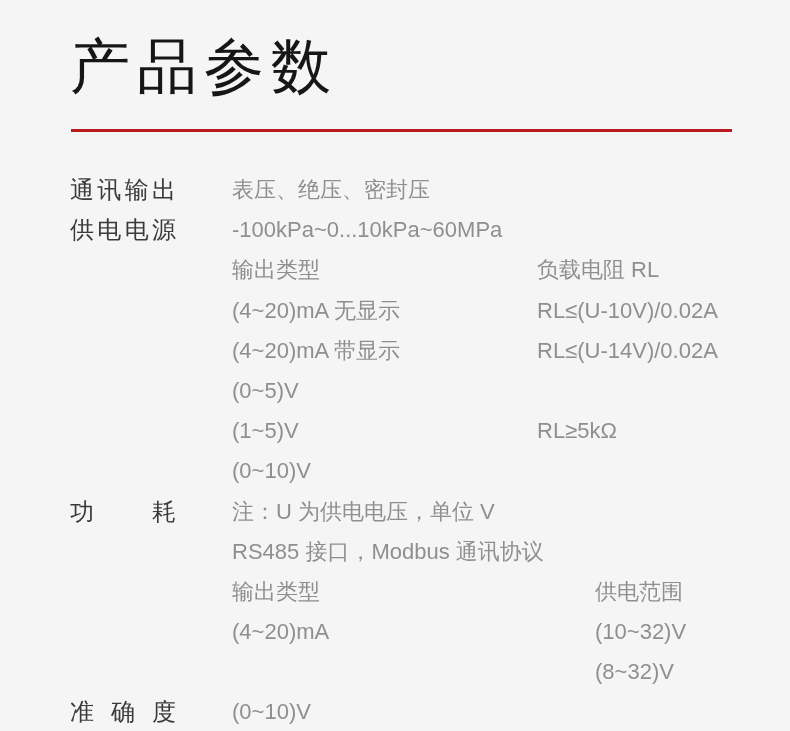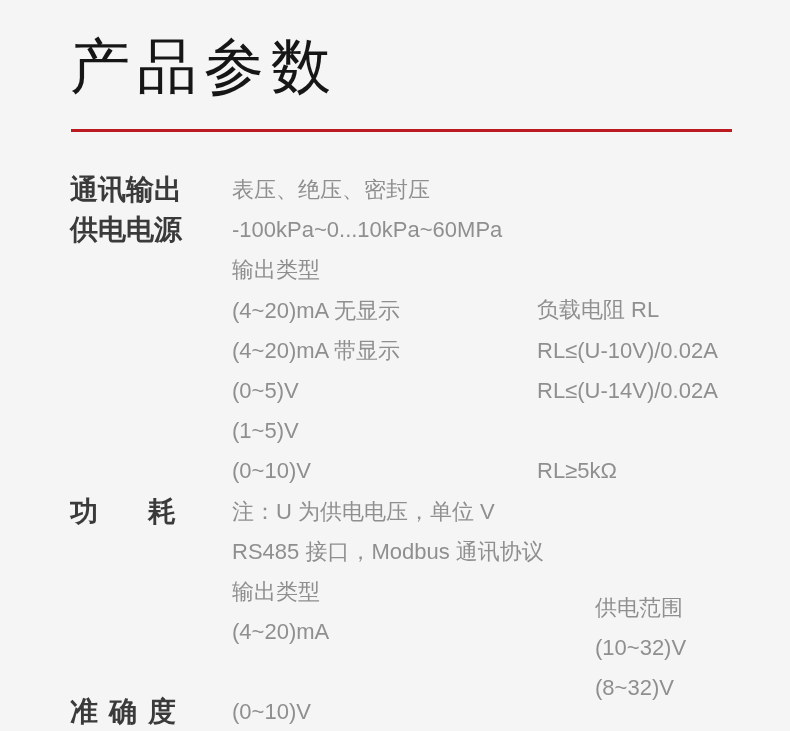--- a/index.html
+++ b/index.html
@@ -47,34 +47,34 @@
   }
   .cell {
     position: absolute;
     top: 0;
     line-height: 40px;
     white-space: nowrap;
   }
   .label {
     left: 70px;
     width: 106px;
-    font-size: 28px;
-    font-weight: 700;
+    font-size: 24px;
+    font-weight: 400;
     color: #3a3a3a;
     text-align: justify;
     text-align-last: justify;
     text-justify: inter-character;
   }
   .val {
     font-size: 22px;
     color: #8f8f8f;
   }
   .col1 { left: 232px; }
-  .c2a  { left: 537px; margin-top: 40px; }
-  .c2b  { left: 595px; margin-top: 16px; }
+  .c2a  { left: 537px; }
+  .c2b  { left: 595px; }
 </style>
 </head>
 <body style="background: rgb(245, 245, 245);">
 
 <h1 class="title">产品参数</h1>
 <div class="divider" style="background: rgb(187, 26, 32);"></div>
 
 <div class="spec-table">
 
   <div class="row">

